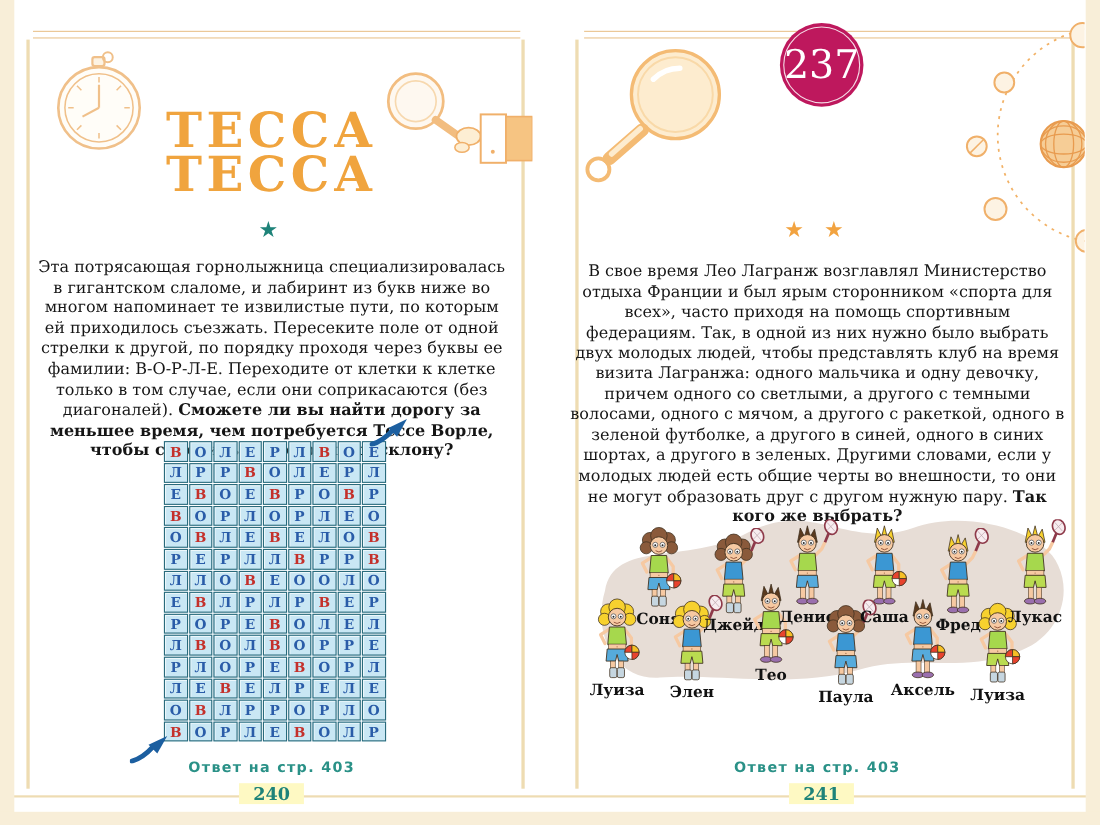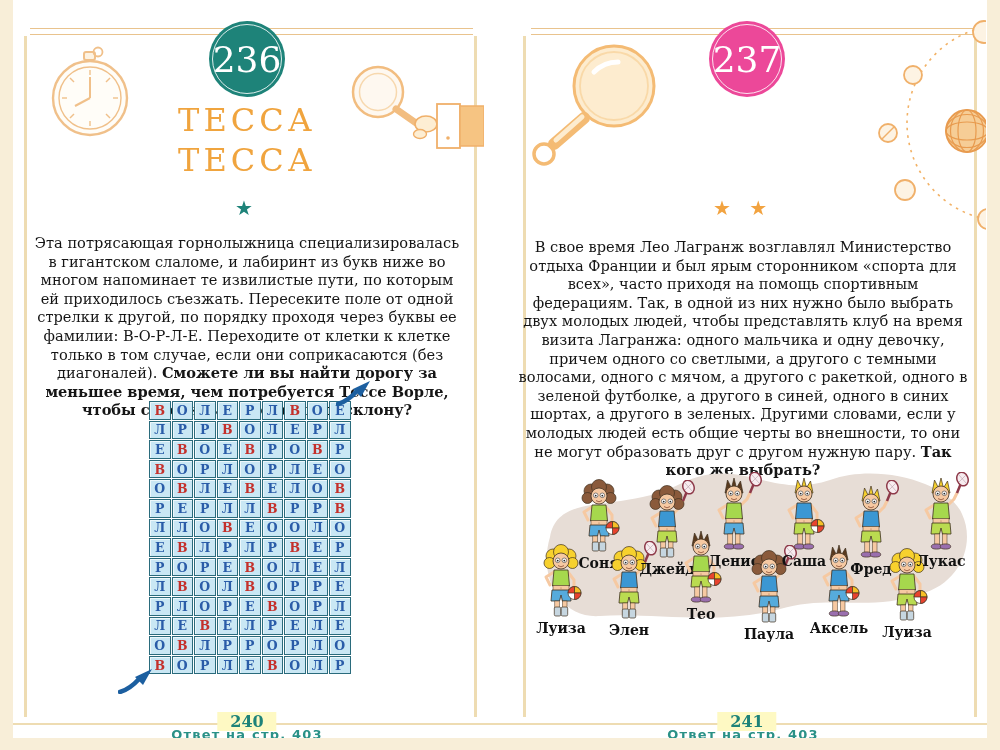--- a/index.html
+++ b/index.html
@@ -19,24 +19,24 @@
   .vline{position:absolute;top:36px;height:681px;width:2.5px;background:#eedcb2;}
   .topline{position:absolute;top:28px;height:4.5px;border-top:1.5px solid #e9c38d;border-bottom:1.5px solid #e9c38d;}
 
   .badge{
     position:absolute;top:21px;width:76px;height:76px;border-radius:50%;
     display:flex;align-items:center;justify-content:center;z-index:3;
     font:400 36px "DejaVu Serif",serif;color:#fff;
   }
   .badge::after{content:"";position:absolute;inset:3px;border:1.5px solid rgba(255,255,255,.85);border-radius:50%;}
   .badge.teal{background:#1e8379;}
-  .badge.orange{background:#ec4899;}
+  .badge.orange{background:#be185d;}
 
   .title{position:absolute;top:100px;left:0;right:0;text-align:center;
-    font-weight:normal;font-size:32px;line-height:40px;letter-spacing:4px;z-index:2;}
+    font-weight:bold;font-size:44px;line-height:40px;letter-spacing:4px;z-index:2;}
   .title .tl{display:block;}
   .title.orange{color:#f0a43e;}
   .title.teal{color:#20877c;}
 
   .stars{position:absolute;top:196px;left:0;right:0;text-align:center;font-size:20px;letter-spacing:6px;}
   .stars.teal{color:#1e8379;}
   .stars.orange{color:#f2a340;}
 
   .para{position:absolute;left:16px;right:16px;text-align:center;
     font-size:14.6px;line-height:18.6px;color:#151515;}
@@ -54,21 +54,21 @@
   .tile{
     box-sizing:border-box;background:#c9e7f4;border:1.6px solid #2a6b7c;
     box-shadow:inset 1px 1px 0 rgba(255,255,255,.65);
     display:flex;align-items:center;justify-content:center;
     font:bold 12.5px "DejaVu Serif",serif;color:#2a5ca8;
   }
   .tile.hl{color:#c4302b;}
   .garrow{position:absolute;z-index:2;}
 
   .answer-ref{position:absolute;top:691px;left:0;right:0;text-align:center;
-    font:bold 13px "DejaVu Sans",sans-serif;letter-spacing:1.2px;color:#2a9187;margin-top:36px;}
+    font:bold 13px "DejaVu Sans",sans-serif;letter-spacing:1.2px;color:#2a9187;}
 
   #footer-rule{position:absolute;left:0;right:0;top:723px;height:2.4px;background:#eedcb2;z-index:4;}
   .pagenum{position:absolute;top:712px;transform:translateX(-50%);z-index:5;
     background:#fef9c3;padding:0 13px;font:bold 16px "DejaVu Serif",serif;color:#1e8379;}
   #pagenum-left{left:247px;}
   #pagenum-right{left:747px;}
 
   .deco{position:absolute;z-index:2;}
 
   
@@ -82,23 +82,20 @@
 
 <div class="edge" id="edge-left"></div>
 <div class="edge" id="edge-right"></div>
 <div class="edge" id="edge-bottom"></div>
 
 <div class="page" id="page-left">
   <div class="topline" style="left:16px;width:443px;"></div>
   <div class="vline" style="left:10px;"></div>
   <div class="vline" style="left:460px;"></div>
 
-  <div class="badge teal" style="left:195px;">
-    <span>236</span>
-  </div>
 
   <svg class="deco" style="left:28px;top:46px;" width="100" height="100" viewBox="0 0 100 100">
     <g stroke="#f0c08a" fill="none">
       <rect x="42" y="6" width="11" height="8" rx="2" stroke-width="2" fill="#fdf3e3"></rect>
       <circle cx="56" cy="6" r="4.5" stroke-width="1.8"></circle>
       <circle cx="48" cy="52" r="37" stroke-width="2.4" fill="#fffdf8"></circle>
       <circle cx="48" cy="52" r="31" stroke-width="1.4"></circle>
       <g stroke-width="1.4">
         <line x1="48" y1="24" x2="48" y2="29"></line>
           <line x1="48" y1="75" x2="48" y2="80"></line>

